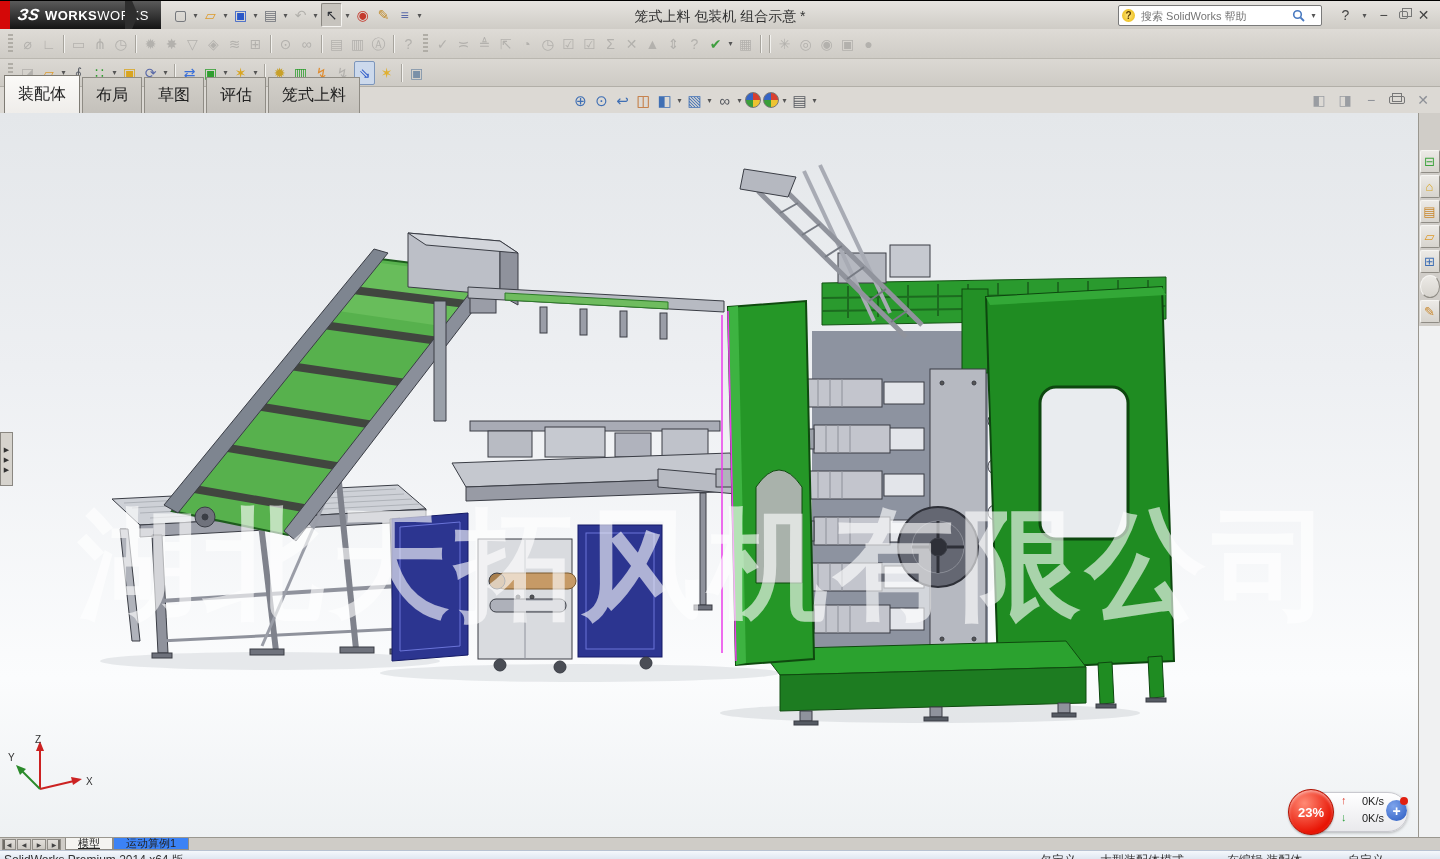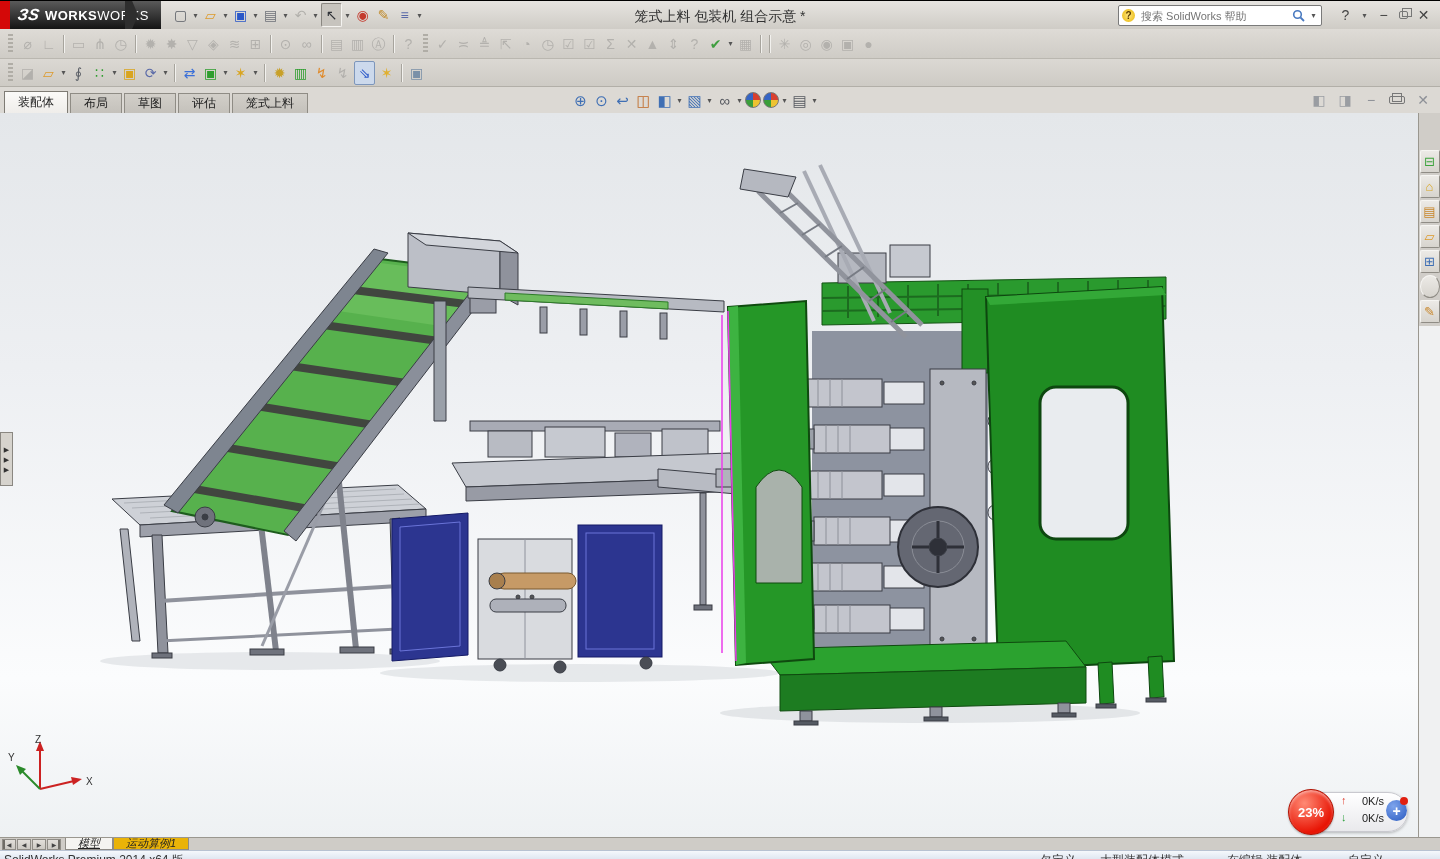--- a/index.html
+++ b/index.html
@@ -39,21 +39,21 @@
   .tb-handle{width:5px;height:20px;margin:0 4px;background:repeating-linear-gradient(180deg,#b0ada6 0 2px,transparent 2px 4px);}
   .sunken{background:#c7c4be;border:1px solid;border-color:#8a8781 #f5f4f1 #f5f4f1 #8a8781;}
   .sunken-sel{background:#ccd9ec;border:1px solid #7d96bb;}
   .ball{width:14px;height:14px;border-radius:50%;border:1px solid #777;
     background:conic-gradient(#d84030 0 25%,#eec330 25% 50%,#3a9e3a 50% 75%,#3565c5 75% 100%);}
   .sq{position:relative;width:9px;height:8px;border:1px solid #777;box-sizing:border-box;}
   .sq::before{content:"";position:absolute;left:2px;top:-4px;width:8px;height:7px;border:1px solid #777;}
   
   .band{position:absolute;left:0;top:86px;width:1440px;height:26px;background:#dcd9d4;border-bottom:1px solid #a3a099;}
   .cmd-tabs{position:absolute;left:4px;bottom:0;display:flex;align-items:flex-end;gap:2px;}
-  .cmd-tabs .tab{height:19px;padding:0 13px;display:flex;align-items:center;font-size:12px;
+  .cmd-tabs .tab{height:19px;padding:8px 13px;display:flex;align-items:center;font-size:16px;
     background:linear-gradient(#d2cfc9,#c4c1bb);border:1px solid #8f8c85;border-bottom:0;color:#222;}
   .cmd-tabs .tab.active{background:linear-gradient(#fbfaf8,#efedea);height:21px;border-color:#7e7b74;}
   .headsup{position:absolute;left:570px;top:2px;height:22px;display:flex;align-items:center;}
   .headsup .tbi{font-size:15px;}
   .doc-strip{position:absolute;right:8px;top:2px;height:22px;gap:8px;color:#8d9097;}
   .doc-strip .tbi{color:#9a9da2;font-size:14px;width:16px;}
   
   .viewport{position:absolute;left:0;top:112px;width:1418px;height:724px;overflow:hidden;
     background:linear-gradient(180deg,#e4e7ea 0%,#edeff2 35%,#fbfcfd 78%,#eef1f3 100%);}
   .viewport svg.model{position:absolute;left:0;top:0;}
@@ -91,23 +91,23 @@
   .tp-icons .tbi{width:20px;height:23px;margin:1px 0;font-size:13px;background:linear-gradient(#eceae6,#d7d4ce);
     border:1px solid;border-color:#f6f5f2 #8f8c85 #8f8c85 #f6f5f2;box-sizing:border-box;}
   
   .sheetbar{position:absolute;left:0;top:836px;width:1440px;height:13px;background:#cfccc7;
     border-top:1px solid #9a978f;display:flex;align-items:center;box-sizing:border-box;}
   .navs{gap:1px;margin-left:2px;}
   .nav{width:14px;height:11px;border:1px solid #8f8c86;background:linear-gradient(#e2dfda,#ccc9c3);
     font-size:6px;display:inline-flex;align-items:center;justify-content:center;color:#444;box-sizing:border-box;}
   .nav.first{box-shadow:inset 2px 0 0 #6f6c66;}
   .nav.last{box-shadow:inset -2px 0 0 #6f6c66;}
-  .mtabs{display:flex;align-items:stretch;height:12px;margin-left:4px;font-style:italic;}
+  .mtabs{display:flex;align-items:stretch;height:12px;margin-left:4px;}
   .mtabs .tab{padding:0 12px;font-size:11px;display:flex;align-items:center;
-    background:#eab308;border:1px solid #8f8c86;border-top:0;color:#222;}
+    background:#3b82f6;border:1px solid #8f8c86;border-top:0;color:#222;}
   .mtabs .tab.active{background:#f5f4f1;text-decoration:underline;}
   .statusbar{position:absolute;left:0;top:849px;width:1440px;height:10px;overflow:hidden;
     background:linear-gradient(#f5f8fc,#dde5f0);border-top:1px solid #b8c2d2;box-sizing:border-box;}
   .sb-left{position:absolute;left:4px;top:1px;font-size:12px;color:#333;white-space:nowrap;}
   .sb-i{position:absolute;top:1px;font-size:12px;color:#333;white-space:nowrap;}
   .sb-ic{position:absolute;top:1px;font-size:11px;}
 </style>
 </head>
 <body>
 
@@ -457,20 +457,21 @@
             <line x1="847" y1="278" x2="864" y2="266"></line>
             <line x1="869" y1="300" x2="886" y2="288"></line>
             <line x1="891" y1="321" x2="907" y2="310"></line>
           </g>
           <polygon points="744,168 796,176 788,196 740,188" fill="#b5b8c0" stroke="#3a3d45"></polygon>
         </g>
         <line x1="722" y1="314" x2="722" y2="652" stroke="#ea3cea" stroke-width="1.5"></line>
       </g>
     </svg>
 
+    <div class="wm-cn">湖北天拓风机有限公司</div>
     <div class="wm-url">hbtqyxgs.1688.com</div>
 
     <div class="flyout">
       <span>▶</span>
       <span>▶</span>
       <span>▶</span>
     </div>
 
     <svg class="triad" width="90" height="70" viewBox="0 0 90 70">
       <line x1="32" y1="56" x2="32" y2="16" stroke="#cc2222" stroke-width="2"></line>

